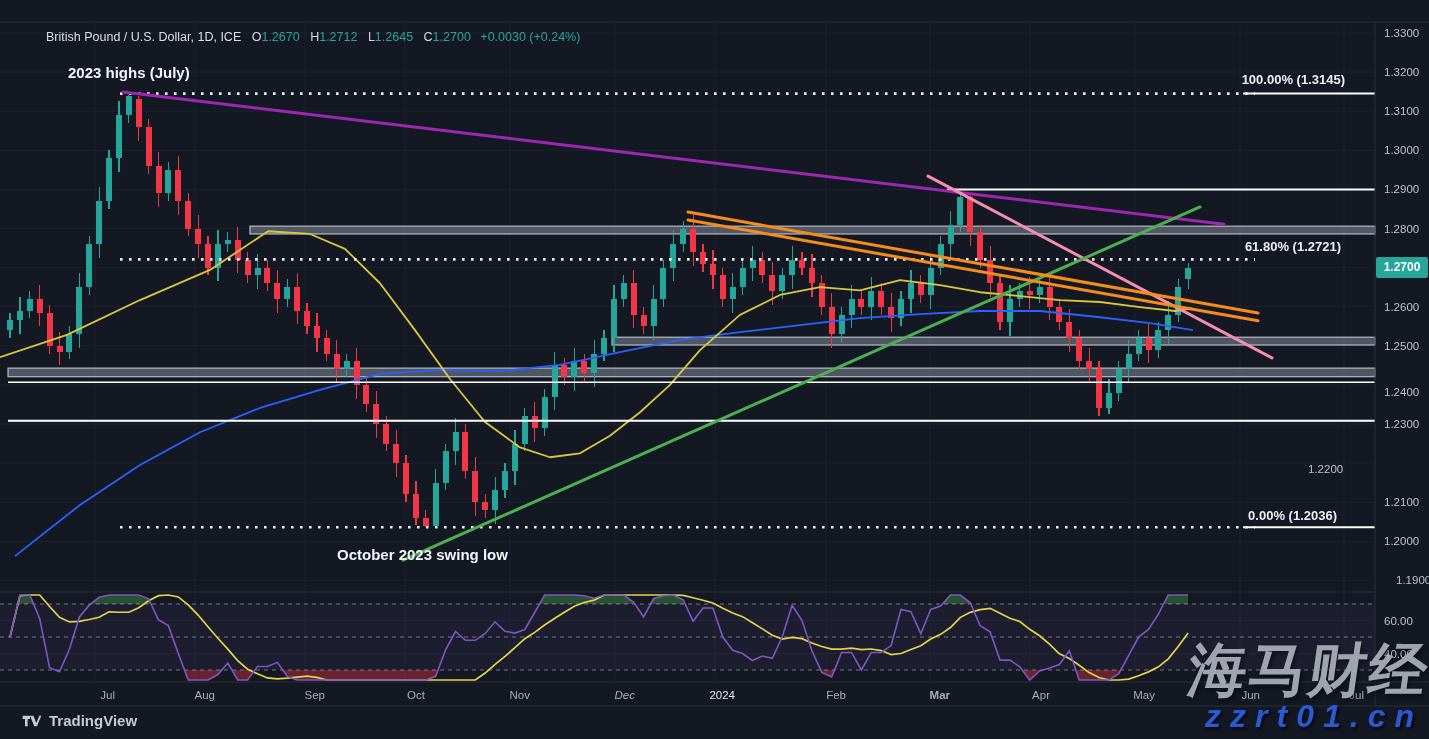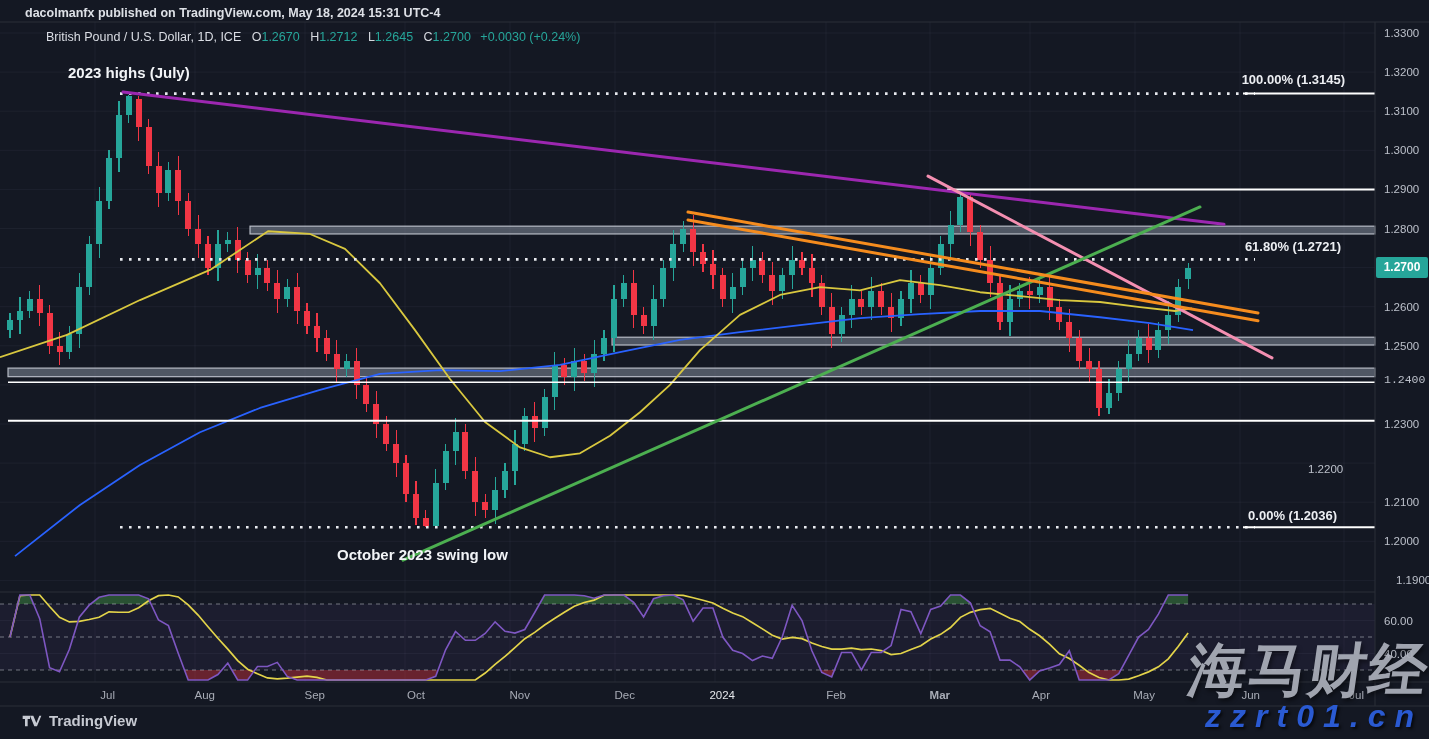--- a/index.html
+++ b/index.html
@@ -366,21 +366,20 @@
       <polyline points="10,637 19.9,595 29.8,595 39.7,618.6666666666669 49.6,667.6428571428568 59.5,671.736842105263 69.4,649.2872340425533 79.3,617.2464788732397 89.2,605.125 99.10000000000001,597.3365384615387 109,595 118.9,595 128.8,595 138.70000000000002,595 148.6,598.8283582089551 158.5,619.9761904761907 168.4,625.6206896551724 178.3,653.5000000000001 188.20000000000002,680 198.1,680 208,680 217.9,674.5 227.8,663.0526315789475 237.70000000000002,680 247.60000000000002,680 257.5,666.4642857142859 267.40000000000003,666.4642857142859 277.3,662.3846153846156 287.2,676.4565217391314 297.1,680 307,680 316.90000000000003,680 326.8,680 336.7,680 346.6,680 356.5,680 366.40000000000003,680 376.3,680 386.2,680 396.1,680 406,680 415.90000000000003,680 425.8,680 435.7,676.2857142857141 445.6,649.8333333333331 455.5,631.5000000000002 465.40000000000003,640.3 475.3,640.3 485.20000000000005,633.4130434782609 495.1,621.84693877551 505,631.2441860465118 514.9000000000001,633.0714285714286 524.8000000000001,629.5 534.7,612.4729729729727 544.6,595 554.5,595 564.4,595 574.3000000000001,595 584.2,595.7499999999998 594.1,598.176470588235 604,595 613.9,595 623.8000000000001,595 633.7,602.2631578947367 643.6,616.9324324324326 653.5,598.7682926829272 663.4,595.7500000000002 673.3000000000001,595 683.2,599.8750000000002 693.1,621.2857142857143 703,608.013513513514 712.9,608.0135135135133 722.8000000000001,637 732.7,650.3064516129035 742.6,653.5 752.5,660.5714285714286 762.4,656.0384615384615 772.3000000000001,658.3888888888887 782.2,637 792.1,605.2692307692308 802,620.4999999999997 811.9,650.75 821.8000000000001,672.3571428571429 831.7,676.9193548387099 841.6,652.4687499999999 851.5,652.4687499999999 861.4,669.9999999999998 871.3000000000001,652.4687499999999 881.2,652.4687499999999 891.1,645.5344827586209 901,609.5 910.9,611.6153846153849 920.8000000000001,633.7000000000004 930.7,609.5000000000003 940.6,606.0625000000005 950.5,595 960.4000000000001,595 970.3000000000001,602.7926829268298 980.2,625.75 990.1,631.7340425531913 1000,660.1 1009.9000000000001,660.1 1019.8000000000001,666.8404255319147 1029.7,680 1039.6000000000001,670.9705882352941 1049.5,667.9375 1059.4,664.5 1069.3,650.75 1079.2,680 1089.1000000000001,680 1099,680 1108.9,680 1118.8,673.6666666666666 1128.7,655.3333333333334 1138.6000000000001,637 1148.5,629.4999999999997 1158.4,614.0833333333331 1168.3,595 1178.2,595 1188.1000000000001,595" fill="none" stroke="#7e57c2" stroke-width="1.6"></polyline>
       <g>
         <line x1="0" y1="22" x2="1429" y2="22" stroke="#2a2e39" stroke-width="1"></line>
         <line x1="0" y1="592" x2="1375" y2="592" stroke="#2a2e39" stroke-width="1"></line>
         <line x1="0" y1="682" x2="1429" y2="682" stroke="#2a2e39" stroke-width="1"></line>
         <line x1="0" y1="706" x2="1429" y2="706" stroke="#2a2e39" stroke-width="1"></line>
         <line x1="1375" y1="22" x2="1375" y2="706" stroke="#2a2e39" stroke-width="1"></line>
       </g>
     </svg>
 
-  <div class="txt publish">dacolmanfx published on TradingView.com, May 18, 2024 15:31 UTC-4</div>
 
   <div class="txt legend">
     <span>British Pound / U.S. Dollar, 1D, ICE</span>
     <span class="lb">O</span><span class="val">1.2670</span>
     <span class="lb">H</span><span class="val">1.2712</span>
     <span class="lb">L</span><span class="val">1.2645</span>
     <span class="lb">C</span><span class="val">1.2700</span>
     <span class="val" style="margin-left:6px">+0.0030 (+0.24%)</span>
   </div>
 
@@ -394,34 +393,34 @@
   <div id="labels-layer">
       <div class="axis-label" style="left: 1384px; top: 26px;">1.3300</div>
       <div class="axis-label" style="left: 1384px; top: 65.1px;">1.3200</div>
       <div class="axis-label" style="left: 1384px; top: 104.2px;">1.3100</div>
       <div class="axis-label" style="left: 1384px; top: 143.3px;">1.3000</div>
       <div class="axis-label" style="left: 1384px; top: 182.4px;">1.2900</div>
       <div class="axis-label" style="left: 1384px; top: 221.5px;">1.2800</div>
       <div class="axis-label" style="left: 1384px; top: 260.6px;">1.2700</div>
       <div class="axis-label" style="left: 1384px; top: 299.7px;">1.2600</div>
       <div class="axis-label" style="left: 1384px; top: 338.8px;">1.2500</div>
-      <div class="axis-label" style="left: 1384px; top: 373px; font-family: Liberation Mono, monospace;">1.2400</div>
+      <div class="axis-label" style="left: 1384px; top: 385px;">1.2400</div>
       <div class="axis-label" style="left: 1384px; top: 417px;">1.2300</div>
       <div class="axis-label" style="left: 1308px; top: 456.1px; margin-top: 6px;">1.2200</div>
       <div class="axis-label" style="left: 1384px; top: 495.2px;">1.2100</div>
       <div class="axis-label" style="left: 1384px; top: 534.3px;">1.2000</div>
       <div class="axis-label" style="left: 1384px; top: 573.4px; margin-left: 12px;">1.1900</div>
       <div class="axis-label" style="left: 1384px; top: 613.5px;">60.00</div>
       <div class="axis-label" style="left: 1384px; top: 646.5px;">40.00</div>
       <div class="time-label" style="left: 75px; top: 688px;">Jul</div>
       <div class="time-label" style="left: 175px; top: 688px;">Aug</div>
       <div class="time-label" style="left: 285px; top: 688px;">Sep</div>
       <div class="time-label" style="left: 385px; top: 688px;">Oct</div>
       <div class="time-label" style="left: 490px; top: 688px;">Nov</div>
-      <div class="time-label" style="left: 595px; top: 688px;">Dec</div>
+      <div class="time-label" style="left: 595px; top: 688px; font-style: italic;">Dec</div>
       <div class="time-label" style="left: 695px; top: 688px; color: rgb(228, 230, 234);">2024</div>
       <div class="time-label" style="left: 806px; top: 688px;">Feb</div>
       <div class="time-label" style="left: 910px; top: 688px; font-weight: bold;">Mar</div>
       <div class="time-label" style="left: 1010px; top: 688px;">Apr</div>
       <div class="time-label" style="left: 1115px; top: 688px;">May</div>
       <div class="time-label" style="left: 1220px; top: 688px;">Jun</div>
       <div class="time-label" style="left: 1324px; top: 688px;">Jul</div>
     </div>
 
   <div class="badge" id="price-badge" style="top: 257.1px; background: rgb(38, 166, 154); color: rgb(255, 255, 255);">1.2700</div>

